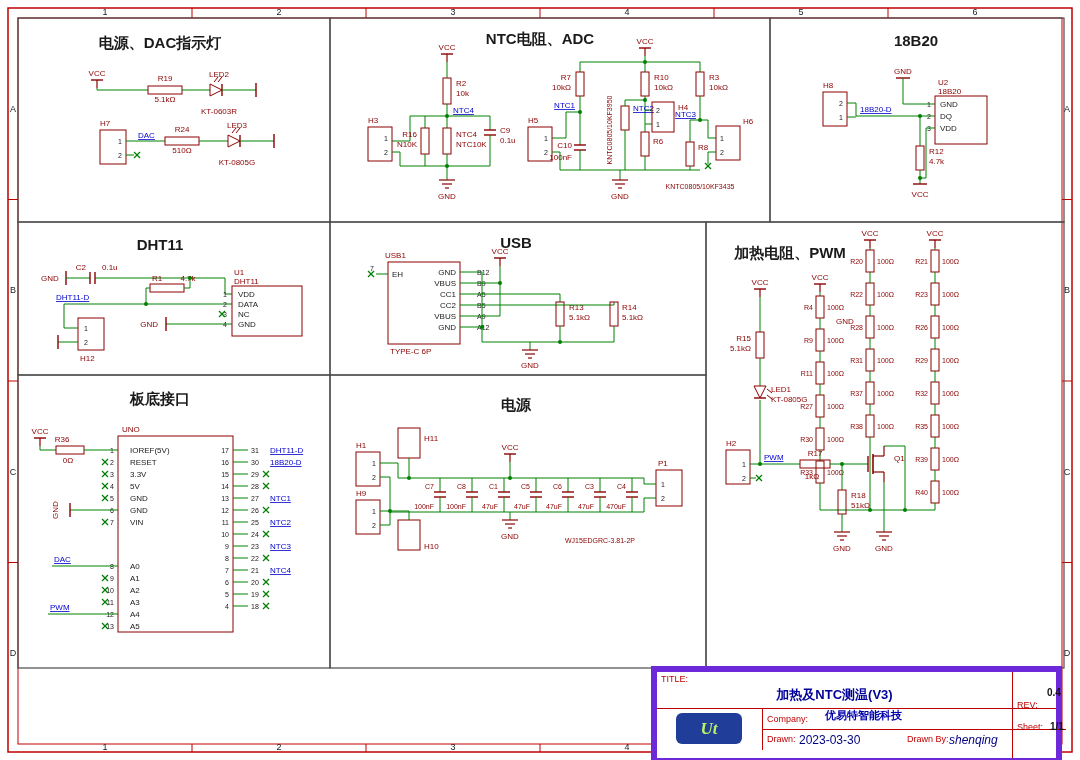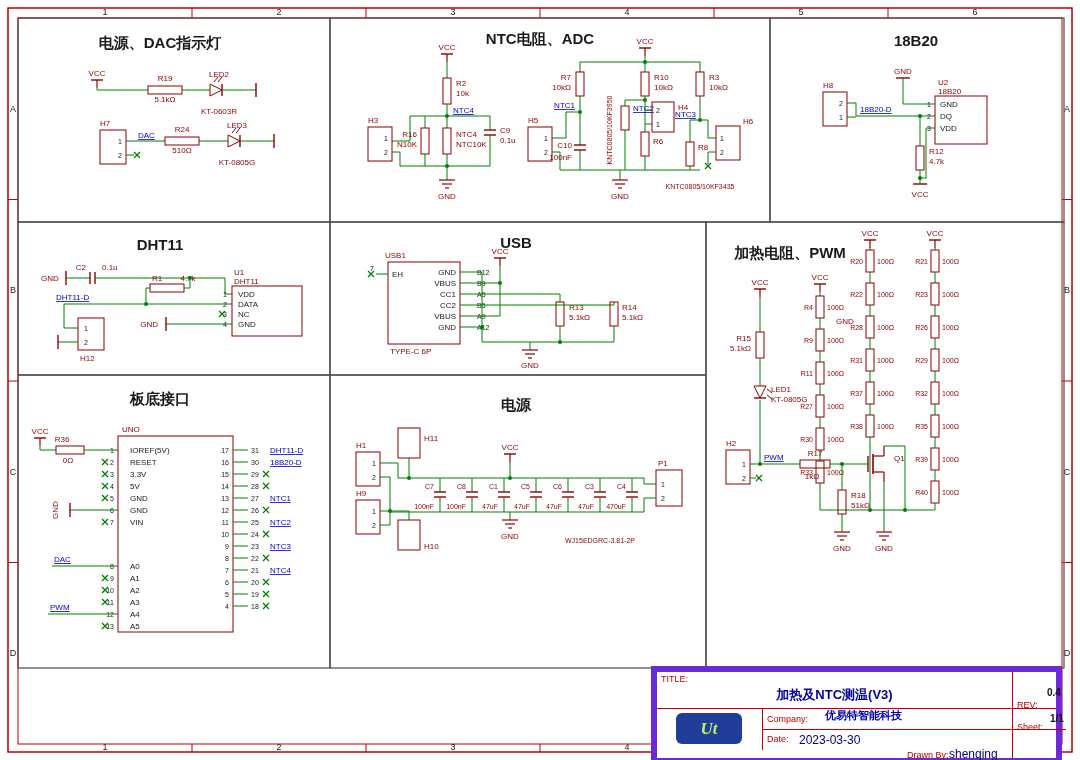--- a/index.html
+++ b/index.html
@@ -1436,20 +1436,20 @@
     <div class="tb-line" style="left:105px;top:57px;width:304px;height:1px;"></div>
     <span class="tb-label" style="left:4px;top:2px;">TITLE:</span>
     <span class="tb-title">加热及NTC测温(V3)</span>
     <span class="tb-label" style="left:360px;top:28px;">REV:</span>
     <span class="tb-strong" style="left:390px;top:15px;">0.4</span>
     <div class="logo">
         <span>Ut</span>
       </div>
     <span class="tb-label" style="left:110px;top:42px;text-align:center;">Company:</span>
     <span class="tb-company">优易特智能科技</span>
-    <span class="tb-label" style="left:110px;top:62px;">Date:</span>
+    <span class="tb-label" style="left:110px;top:62px;">Drawn:</span>
     <span class="tb-val" style="left:142px;top:61px;">2023-03-30</span>
-    <span class="tb-label" style="left:238px;top:78px;padding-left:12px;">Drawn By:</span>
-    <span class="tb-val" style="left:292px;top:75px;">shenqing</span>
+    <span class="tb-label" style="left:238px;top:62px;padding-left:12px;">Drawn By:</span>
+    <span class="tb-val" style="left:292px;top:61px;font-style:italic;">shenqing</span>
     <span class="tb-label" style="left:360px;top:42px;margin-top:8px;">Sheet:</span>
-    <span class="tb-strong" style="left:393px;top:41px;">1/1</span>
+    <span class="tb-strong" style="left:393px;top:49px;">1/1</span>
   </div>
 </div>
 
 </body></html>

